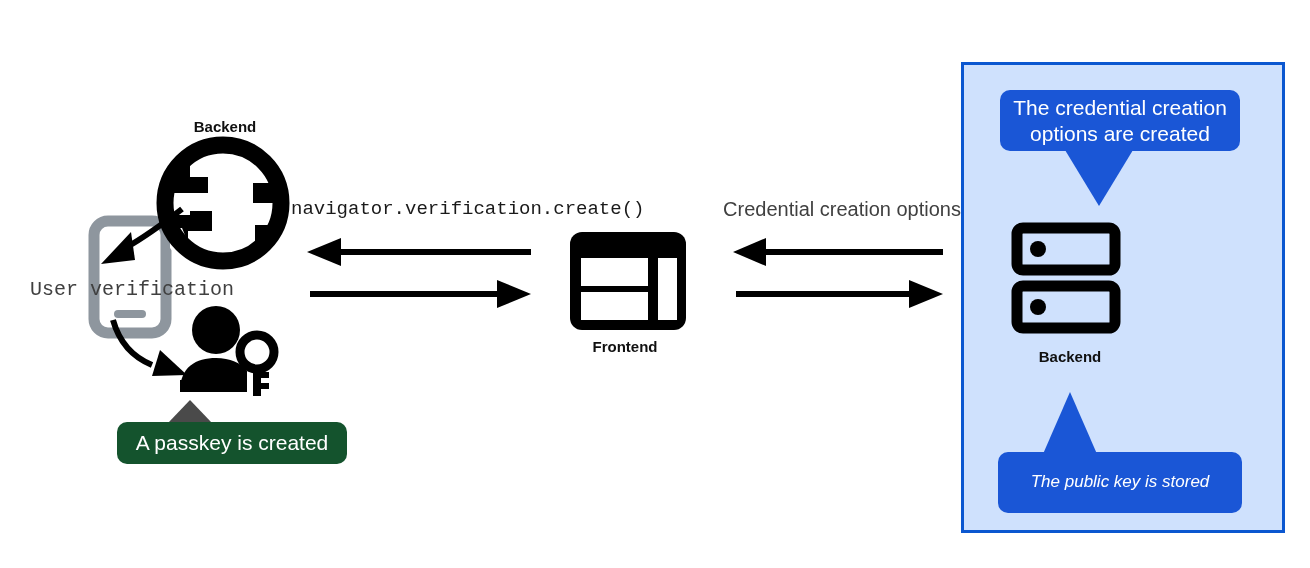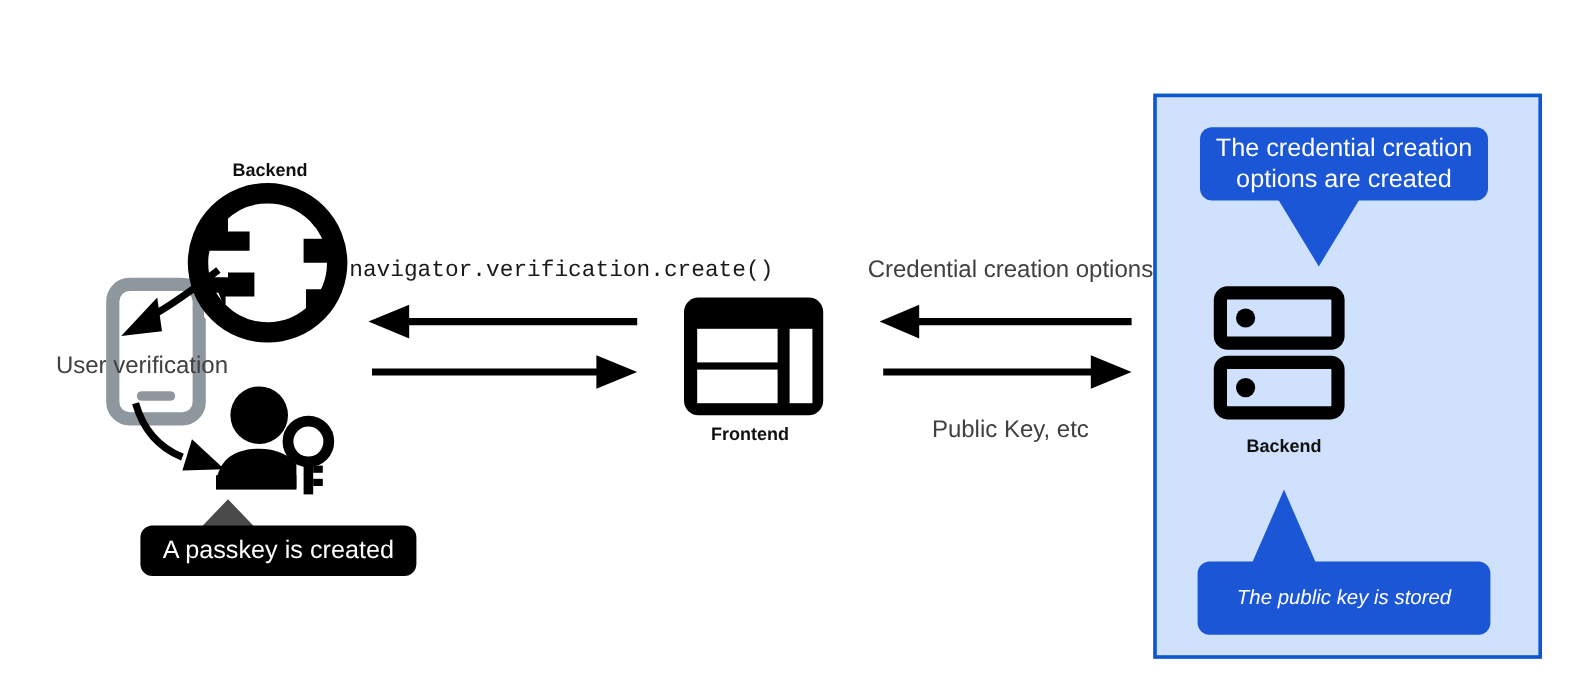--- a/index.html
+++ b/index.html
@@ -1,21 +1,21 @@
 <!DOCTYPE html>
 <html><head>
 <meta charset="utf-8">
 <style>
   html,body{margin:0;padding:0;background:#ffffff;}
   body{
     width:1310px;height:568px;
     font-family:"Liberation Sans", sans-serif;
     overflow:hidden;position:relative;
   }
-  #stage{position:absolute;left:0;top:16px;width:1310px;height:429px;background:#fff;}
+  #stage{position:absolute;left:0;top:0;width:1310px;height:429px;background:#fff;}
 
   .abs{position:absolute;}
 
   
   #backend-panel{
     left:961px;top:62px;width:324px;height:471px;
     background:#cfe1fd;
     border:3px solid #0b57d0;
     box-sizing:border-box;
   }
@@ -25,21 +25,21 @@
     position:absolute;
     box-sizing:border-box;
     border-radius:10px;
     display:flex;align-items:center;justify-content:center;
     text-align:center;
     color:#ffffff;
     line-height:1.22;
     padding:6px 10px;
   }
   .callout-blue{background:#1a56d6;}
-  .callout-gray{background:#000000;}
+  .callout-gray{background:#14532d;}
 
   .tail{position:absolute;width:0;height:0;}
 
   
   #callout-top{
     left:1000px;top:90px;width:240px;height:61px;
     font-size:21px;
   }
   #callout-top-tail{
     left:1065px;top:150px;
@@ -83,21 +83,21 @@
     text-align:center;white-space:nowrap;
   }
   .label-mono{
     font-family:"Liberation Mono","DejaVu Sans Mono",monospace;
     font-size:19px;color:#1a1a1a;white-space:nowrap;
   }
 
   #label-browser{left:150px;top:118px;width:150px;}
   #label-frontend{left:550px;top:338px;width:150px;}
   #label-backend{left:1000px;top:348px;width:140px;}
-  #label-user-verification{left:30px;top:278px;width:160px;text-align:right;}
+  #label-user-verification{left:30px;top:278px;width:160px;text-align:left;font-family:Liberation Mono, monospace;}
 
   #label-navigator{left:291px;top:198px;}
   #label-pkcred{left:328px;top:331px;width:190px;}
   #label-credopts{left:722px;top:198px;width:240px;}
   #label-pubkey{left:772px;top:331px;width:140px;}
 
   
   #art{position:absolute;left:0;top:0;width:1310px;height:568px;}
 </style>
 </head>
@@ -190,15 +190,14 @@
   <div id="callout-passkey-tail" class="tail"></div>
   <div id="callout-passkey" class="callout-box callout-gray">A passkey is created</div>
 
   <div id="label-browser" class="abs label-bold">Backend</div>
   <div id="label-frontend" class="abs label-bold">Frontend</div>
   <div id="label-backend" class="abs label-bold">Backend</div>
   <div id="label-user-verification" class="abs label-plain">User verification</div>
 
   <div id="label-navigator" class="abs label-mono">navigator.verification.create()</div>
   <div id="label-credopts" class="abs label-plain">Credential creation options</div>
-  <div id="label-pubkey" class="abs label-plain">Public Key, etc</div>
 
 </div>
 
 </body></html>

